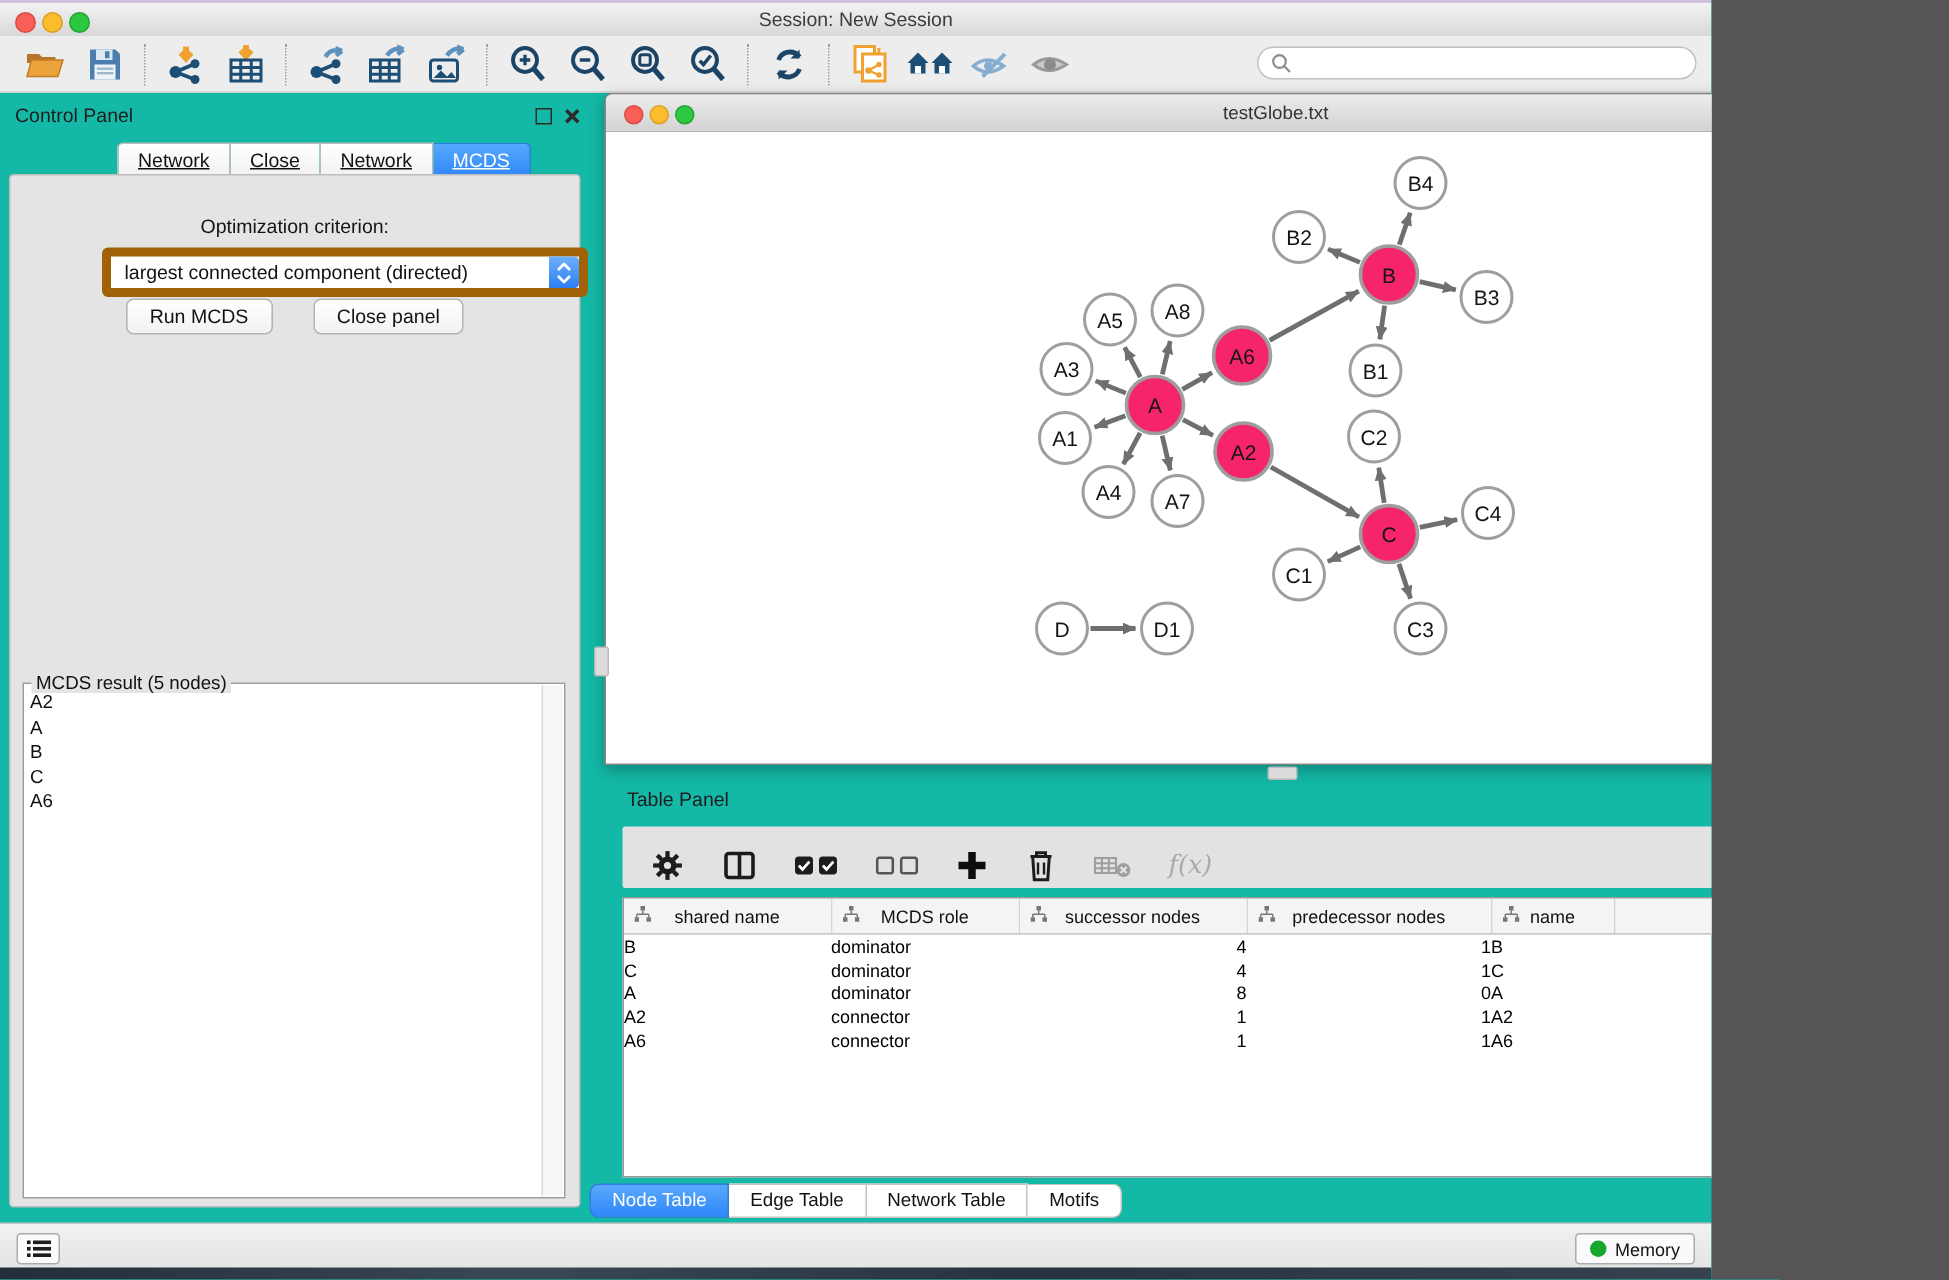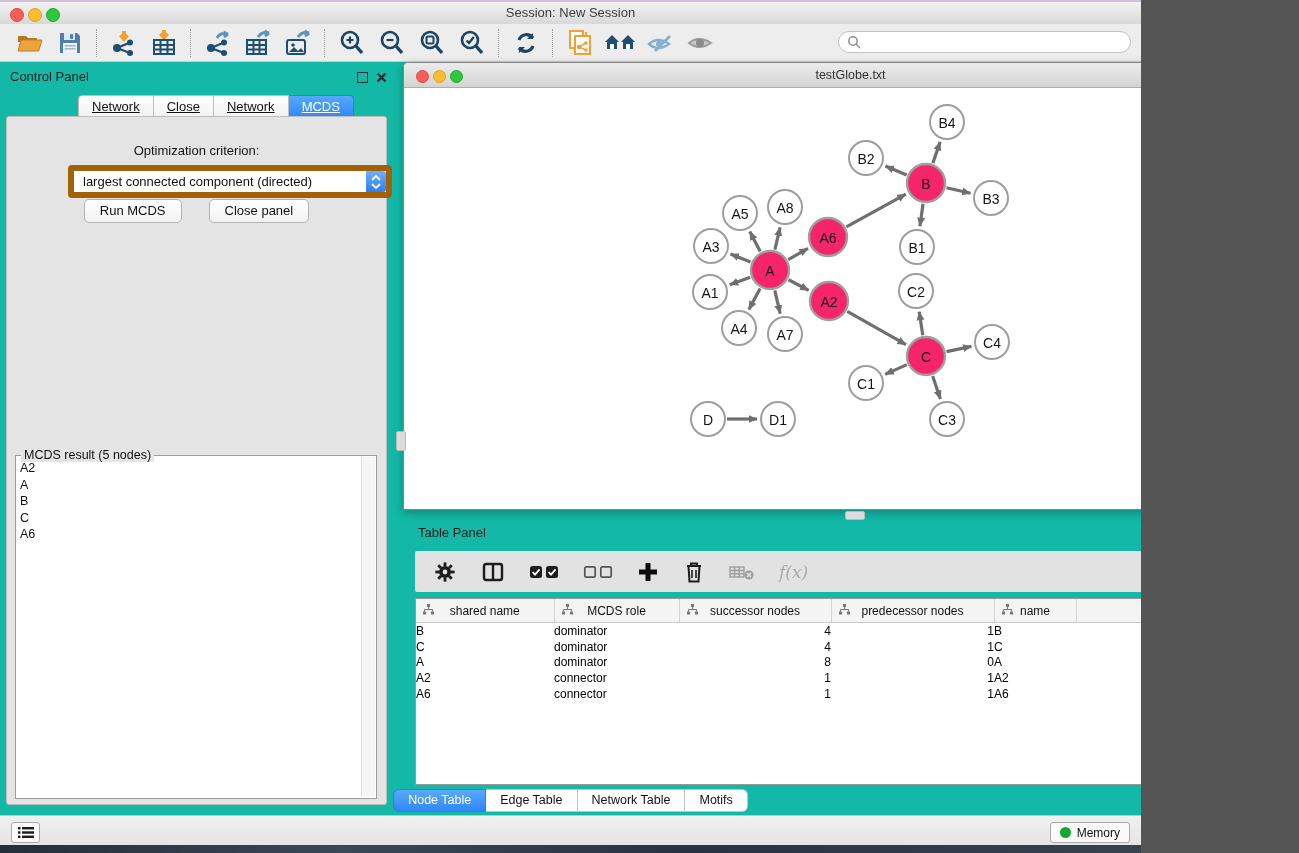--- a/index.html
+++ b/index.html
@@ -60,21 +60,21 @@
   .tl2{position:absolute;top:7px;width:11px;height:11px;border-radius:50%;}
   .net-canvas{position:absolute;left:1px;top:25px;width:891px;height:420px;background:#fff;overflow:hidden;}
   .resize-grip{position:absolute;right:2px;bottom:2px;width:14px;height:14px;}
 
   .splitter-v{position:absolute;left:396px;top:431px;width:8px;height:18px;background:#dcdcdc;border:1px solid #bbb;border-radius:2px;}
   .splitter-h{position:absolute;left:845px;top:511px;width:18px;height:7px;background:#dcdcdc;border:1px solid #bbb;border-radius:2px;}
 
   
   .tpanel-title{position:absolute;left:418px;top:525px;font-size:13px;color:#1d1d1d;}
   .tp-toolbar{position:absolute;left:415px;top:551px;width:876px;height:41px;background:#e2e2e2;
-    border-radius:2px;display:flex;align-items:center;padding-left:18px;box-sizing:border-box;gap:24px;}
+    border-radius:2px;display:flex;align-items:flex-end;padding-left:18px;box-sizing:border-box;gap:24px;}
   .tp-btn{display:flex;align-items:center;justify-content:center;height:30px;}
   .fx-label{font-family:"DejaVu Serif",serif;font-style:italic;font-size:17px;color:#a9a9a9;}
 
   .data-table{position:absolute;left:415px;top:598px;width:876px;height:187px;background:#fff;
     border:1px solid #979797;box-sizing:border-box;overflow:hidden;}
   table.grid{border-collapse:collapse;width:100%;table-layout:fixed;}
   table.grid th{height:21px;background:#f4f4f4;border-bottom:1px solid #c9c9c9;border-right:1px solid #d4d4d4;
     font-size:12px;font-weight:normal;color:#111;position:relative;}
   table.grid th .hdr-ic{position:absolute;left:7px;top:5px;}
   table.grid td{height:15.7px;font-size:12px;color:#000;padding:0;white-space:nowrap;}

